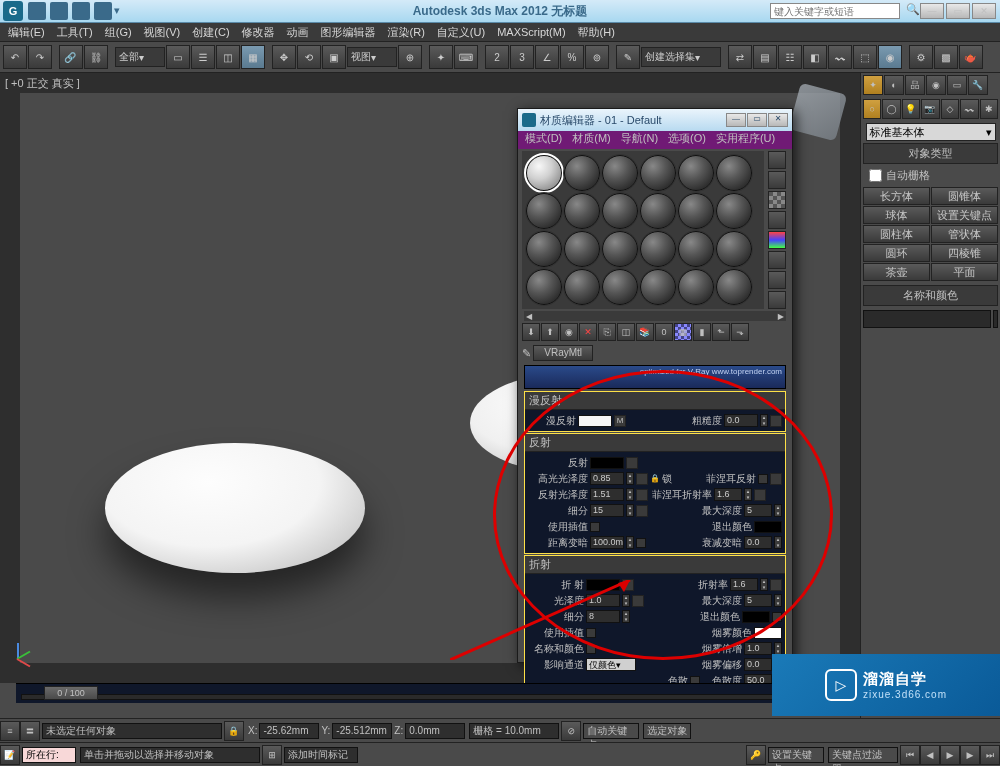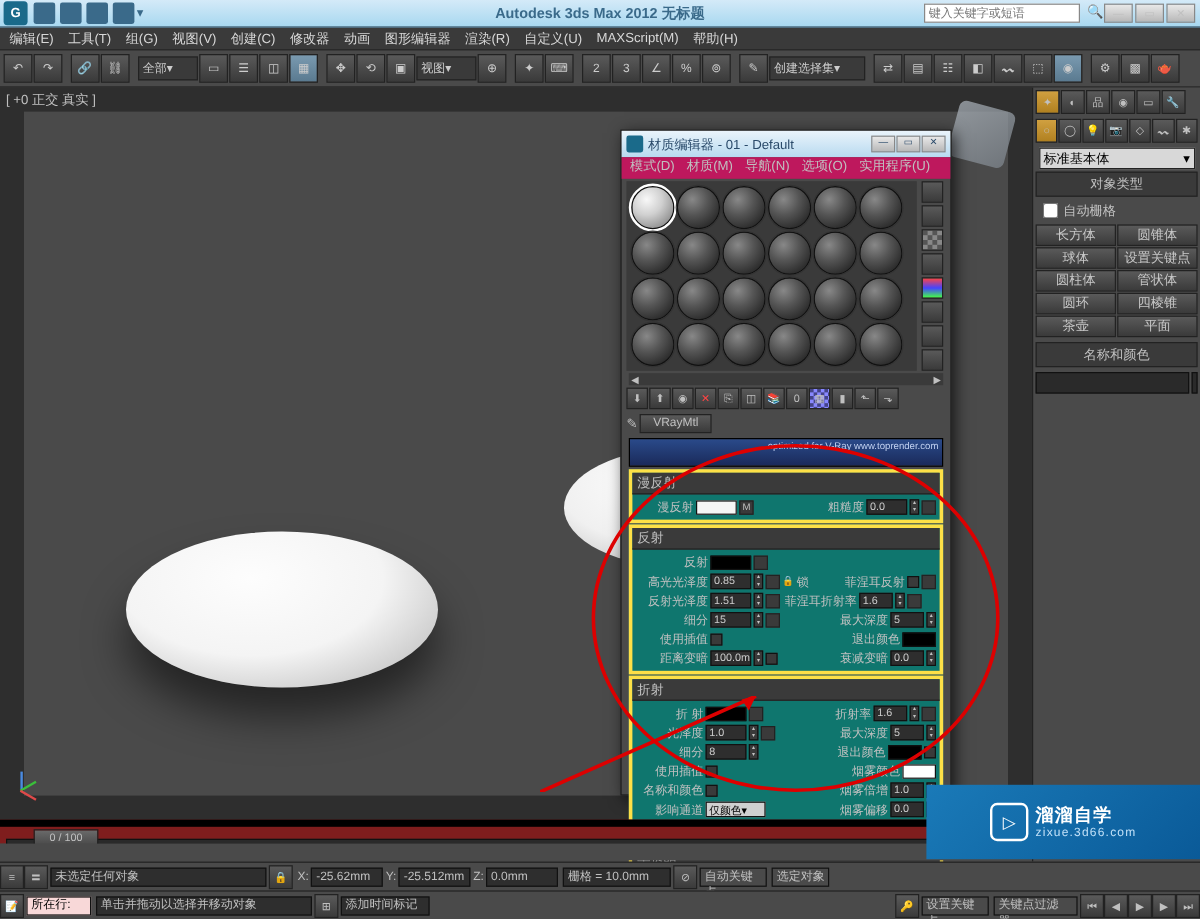--- a/index.html
+++ b/index.html
@@ -47,57 +47,57 @@
 .objbtn { height:18px; background:linear-gradient(#5a5a5a,#3a3a3a); border:1px solid #222; text-align:center; font-size:11px; line-height:16px; cursor:pointer; color:#c8c8c8; }
 .checkbox-row { display:flex; align-items:center; padding:2px 8px; font-size:11px; }
 .checkbox-row input { margin-right:4px; }
 .swatch-input { width:128px; height:18px; margin:2px auto; background:#2a2a2a; border:1px solid #111; display:block; }
 
 
 .matedit { position:absolute; left:517px; top:108px; width:276px; height:555px; background:#4a4a4a; border:1px solid #1a1a1a; box-shadow:3px 3px 12px rgba(0,0,0,0.7); }
 .matedit .mtitle { height:22px; background:linear-gradient(#eaf4fb,#b8daf0); display:flex; align-items:center; padding:0 4px; color:#2a4a6a; font-size:11px; }
 .matedit .mtitle .wbtns { position:absolute; right:4px; display:flex; gap:1px; }
 .matedit .mtitle .wbtns span { width:20px; height:14px; background:linear-gradient(#e8e8e8,#b8b8b8); border:1px solid #888; font-size:8px; text-align:center; cursor:pointer; }
-.matedit .mmenu { height:18px; background:#be185d; display:flex; font-size:11px; padding:0 2px; }
+.matedit .mmenu { height:18px; background:#701a75; display:flex; font-size:11px; padding:0 2px; }
 .matedit .mmenu span { padding:0 5px; cursor:pointer; }
 .matslots { display:grid; grid-template-columns:repeat(6,36px); grid-template-rows:repeat(4,36px); gap:2px; padding:4px; background:#3a3a3a; margin:2px 28px 2px 4px; }
 .matslot { background:radial-gradient(circle at 35% 30%, #888 0%, #555 40%, #2a2a2a 80%); border:1px solid #111; border-radius:50%; background-clip:padding-box; outline:1px solid #333; }
 .matslot.active { outline:2px solid #fff; background:radial-gradient(circle at 35% 30%, #f8f8f8 0%, #d0d0d0 40%, #888 85%); }
 .matsidetools { position:absolute; right:4px; top:42px; width:20px; display:flex; flex-direction:column; gap:2px; }
 .matsidetools .sbtn { width:18px; height:18px; background:linear-gradient(#5a5a5a,#3a3a3a); border:1px solid #222; cursor:pointer; }
 .mattool-row { display:flex; gap:1px; padding:2px 4px; flex-wrap:wrap; }
 .mattool-row .mtbtn { width:18px; height:18px; background:linear-gradient(#5a5a5a,#3a3a3a); border:1px solid #222; cursor:pointer; font-size:9px; text-align:center; line-height:16px; }
 .mattool-row .mtbtn.red { color:#f44; }
 .mat-dd-row { display:flex; gap:2px; padding:2px 4px; align-items:center; }
 .mat-dd { flex:1; height:16px; background:#d8d8d8; border:1px solid #111; font-size:10px; padding:0 3px; color:#000; }
 .mat-type-btn { width:60px; height:16px; background:linear-gradient(#5a5a5a,#3a3a3a); border:1px solid #222; font-size:10px; text-align:center; line-height:14px; cursor:pointer; }
 
 .banner { margin:2px 6px; height:24px; background:linear-gradient(#2a4a8a,#1a2a5a); border:1px solid #000; font-size:8px; color:#c0d0f0; padding:1px 3px; text-align:right; overflow:hidden; }
 
-.rollout { margin:1px 6px; border:3px solid #fde047; background:#0f766e; }
+.rollout { margin:1px 6px; border:1px solid #fde047; background:#0f172a; }
 .rollout .rh { background:#3a3a3a; padding:1px 4px; font-size:11px; border-bottom:1px solid #222; }
 .rollout .rb { padding:2px 3px; font-size:10px; }
 .param-row { display:flex; align-items:center; height:15px; margin:1px 0; gap:2px; }
 .param-label { text-align:right; font-size:10px; white-space:nowrap; }
 .color-sw { width:34px; height:12px; border:1px solid #111; flex-shrink:0; }
 .spinner { width:34px; height:13px; background:#2e2e2e; border:1px solid #111; font-size:9px; text-align:left; padding:0 2px; color:#ccc; line-height:11px; display:flex; align-items:center; }
 .spinner-arrows { width:8px; height:13px; background:#3a3a3a; border:1px solid #111; display:flex; flex-direction:column; }
 .spinner-arrows span { flex:1; font-size:5px; text-align:center; line-height:5px; cursor:pointer; }
 .mini-check { width:10px; height:10px; border:1px solid #111; background:#3a3a3a; cursor:pointer; flex-shrink:0; }
 .map-btn { width:12px; height:12px; background:#3a3a3a; border:1px solid #222; flex-shrink:0; cursor:pointer; }
 .lock-icon { width:10px; height:10px; font-size:8px; text-align:center; }
 
 .dd-small { width:50px; height:13px; background:#d0d0d0; border:1px solid #111; font-size:9px; color:#000; padding:0 2px; }
 
 
 .anno-circle { position:absolute; left:493px; top:370px; width:340px; height:290px; border:3px solid #d00; border-radius:50%; pointer-events:none; z-index:100; }
 .anno-arrow { position:absolute; left:450px; top:580px; width:200px; height:80px; pointer-events:none; z-index:100; }
 
 
-.timeline { position:absolute; left:0; top:683px; width:860px; height:20px; background:#7f1d1d; border-top:6px solid #000000; }
+.timeline { position:absolute; left:16px; top:683px; width:860px; height:20px; background:#0f172a; border-top:1px solid #000000; }
 .timeline .slider { position:absolute; left:28px; top:2px; width:54px; height:14px; background:linear-gradient(#6a6a6a,#4a4a4a); border:1px solid #222; font-size:9px; text-align:center; line-height:12px; }
 .timeline .track { position:absolute; left:5px; top:10px; width:850px; height:6px; background:#2a2a2a; border:1px solid #111; }
 .timeline-ticks { position:absolute; left:0; top:703px; width:860px; height:14px; background:#4a4a4a; display:flex; font-size:8px; }
 
 
 .status1 { position:absolute; left:0; top:718px; width:1000px; height:24px; background:#4a4a4a; border-top:1px solid #222; display:flex; align-items:center; font-size:10px; }
 .status2 { position:absolute; left:0; top:742px; width:1000px; height:24px; background:#4a4a4a; border-top:1px solid #222; display:flex; align-items:center; font-size:10px; }
 .status-field { height:16px; background:#2e2e2e; border:1px solid #111; padding:0 3px; line-height:14px; margin:0 2px; }
 .trans-btn { width:20px; height:20px; background:linear-gradient(#5a5a5a,#3a3a3a); border:1px solid #222; cursor:pointer; font-size:9px; text-align:center; line-height:18px; }
 

